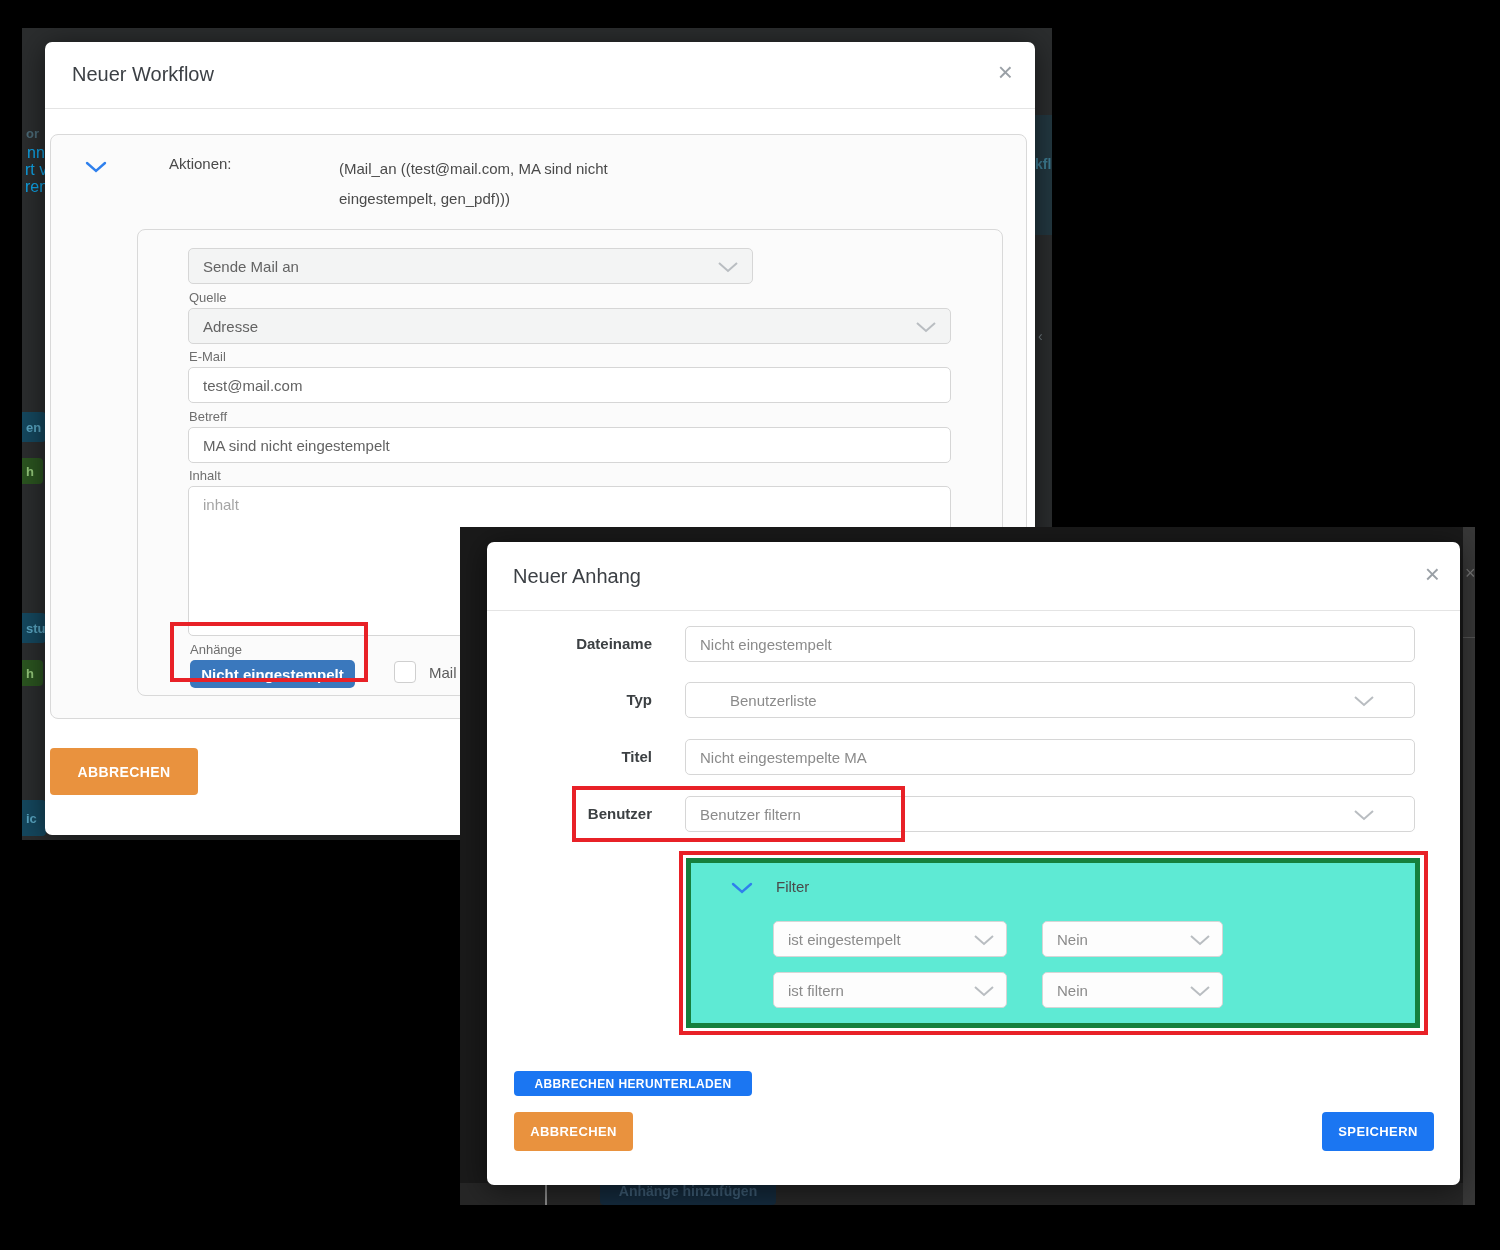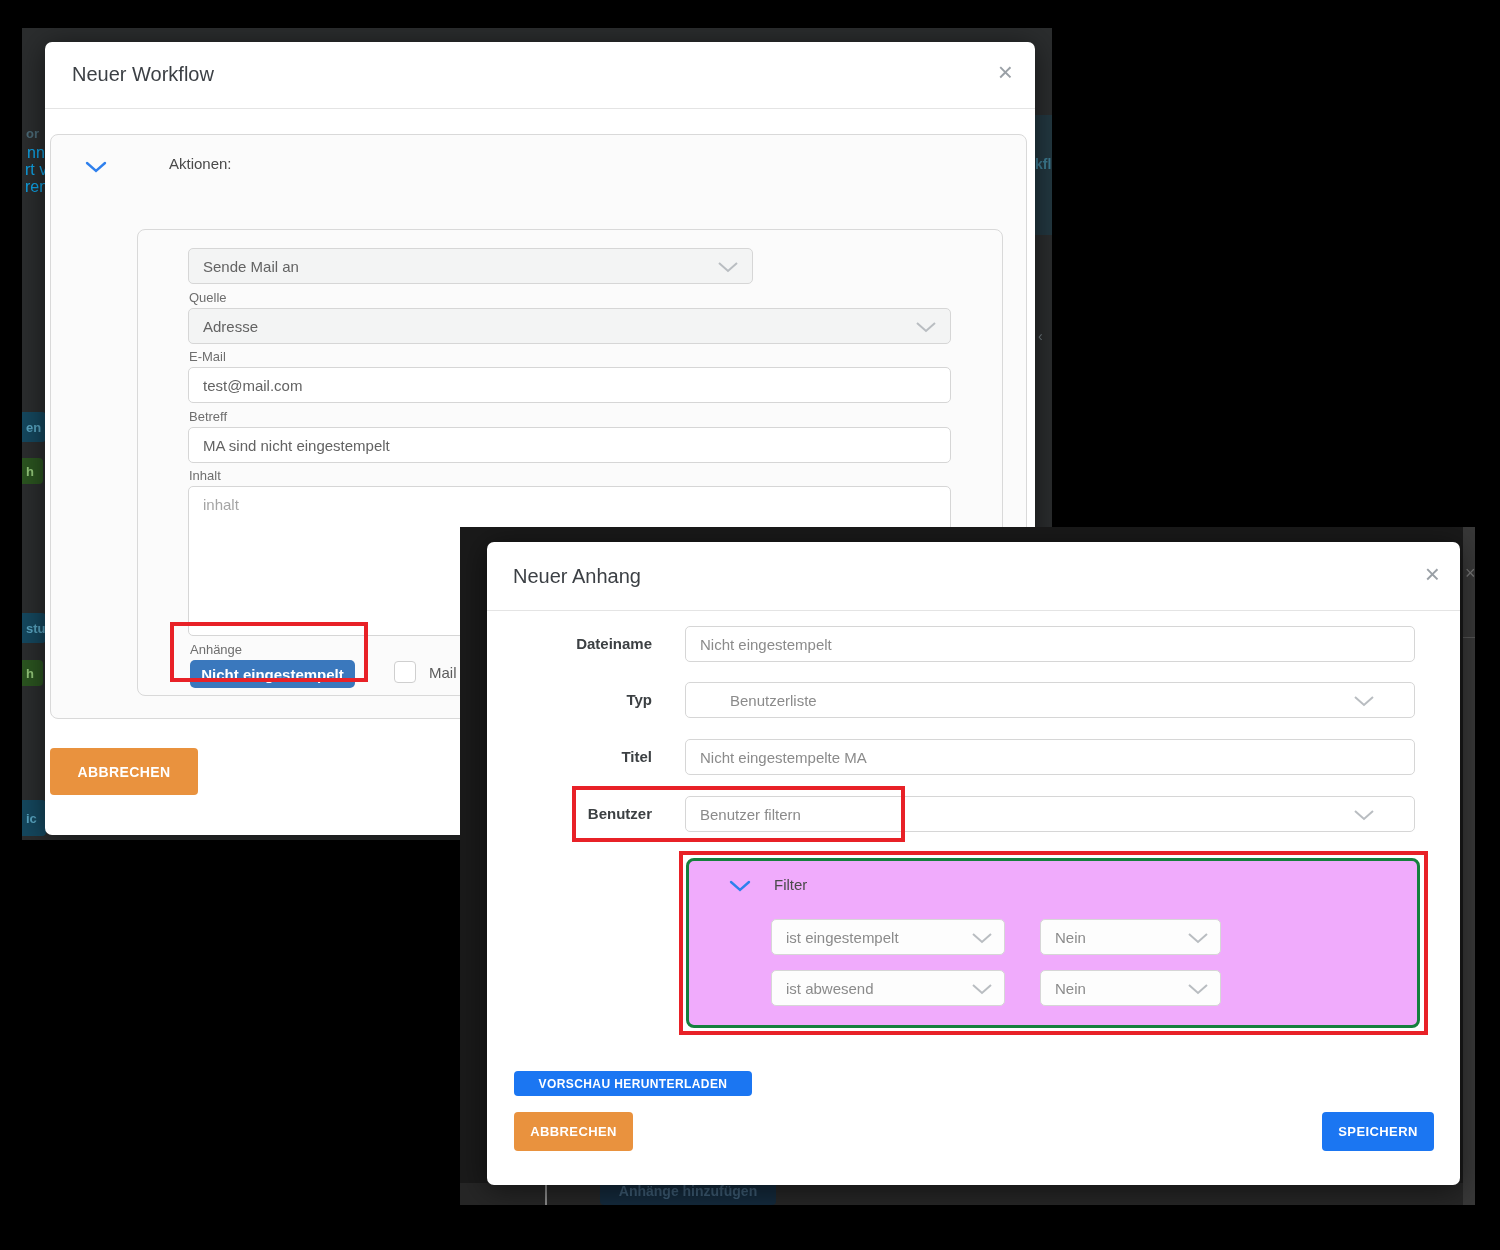--- a/index.html
+++ b/index.html
@@ -57,21 +57,21 @@
   .redbox{position:absolute;border:4px solid #e82127;}
 
   .btn{position:absolute;border:none;border-radius:4px;color:#fff;font-weight:bold;
        letter-spacing:.4px;font-family:"Liberation Sans", sans-serif;cursor:pointer;
        display:flex;align-items:center;justify-content:center;}
   .btn.orange{background:#e9923e;font-size:14px;}
   .btn.blue{background:#1b76f2;font-size:13px;}
 
   
   .blabel{position:absolute;font-size:15px;font-weight:bold;color:#3c4043;text-align:right;width:110px;}
-  .filterbox{position:absolute;background:#f0abfc;border:3px solid #15803d;border-radius:8px;}
+  .filterbox{position:absolute;background:#5eead4;border:5px solid #15803d;border-radius:0;}
   .f-lbl{position:absolute;font-size:15px;color:#4a4a4a;}
 </style>
 </head>
 <body>
 
 <div id="canvas">
 
   <div class="region1">
 
     <div class="bg-frag b" style="left:4px;top:98px;">or</div>
@@ -94,20 +94,21 @@
       <div class="m-close" style="right:22px;top:20px;">×</div>
       <div class="m-divider" style="top:66px;"></div>
 
       <div class="secbox" style="left:5px;top:92px;width:977px;height:585px;">
         <span class="chev blue" style="left:34px;top:26px;">
           <svg viewBox="0 0 22 12">
               <path d="M2 2 L11 10 L20 2" fill="none" stroke="currentColor" stroke-width="2.4" stroke-linecap="round"></path>
             </svg>
         </span>
         <div style="position:absolute;left:118px;top:20px;font-size:15px;color:#4a4a4a;">Aktionen:</div>
+        <div style="position:absolute;left:288px;top:19px;width:320px;font-size:15px;color:#4a4a4a;line-height:30px;">(Mail_an ((test@mail.com, MA sind nicht eingestempelt, gen_pdf)))</div>
 
         <div class="innerbox" style="left:86px;top:94px;width:866px;height:467px;">
 
           <div class="fieldwrap" style="left:50px;top:18px;width:565px;">
             <div class="field grey">Sende Mail an</div>
             <span class="chev grey" style="right:14px;top:13px;">
               <svg viewBox="0 0 22 12">
                   <path d="M2 2 L11 10 L20 2" fill="none" stroke="currentColor" stroke-width="2"></path>
                 </svg>
             </span>
@@ -215,37 +216,37 @@
         <div class="fieldwrap" style="left:351px;top:58px;width:181px;">
           <div class="field" style="color:#8b8b8b;background:#fdfdfd;">Nein</div>
           <span class="chev grey" style="right:12px;top:13px;">
             <svg viewBox="0 0 22 12">
                 <path d="M2 2 L11 10 L20 2" fill="none" stroke="currentColor" stroke-width="2"></path>
               </svg>
           </span>
         </div>
 
         <div class="fieldwrap" style="left:82px;top:109px;width:234px;">
-          <div class="field" style="color:#8b8b8b;background:#fdfdfd;">ist abwesend</div>
+          <div class="field" style="color:#8b8b8b;background:#fdfdfd;">ist filtern</div>
           <span class="chev grey" style="right:12px;top:13px;">
             <svg viewBox="0 0 22 12">
                 <path d="M2 2 L11 10 L20 2" fill="none" stroke="currentColor" stroke-width="2"></path>
               </svg>
           </span>
         </div>
         <div class="fieldwrap" style="left:351px;top:109px;width:181px;">
           <div class="field" style="color:#8b8b8b;background:#fdfdfd;">Nein</div>
           <span class="chev grey" style="right:12px;top:13px;">
             <svg viewBox="0 0 22 12">
                 <path d="M2 2 L11 10 L20 2" fill="none" stroke="currentColor" stroke-width="2"></path>
               </svg>
           </span>
         </div>
       </div>
       <div class="redbox" style="left:192px;top:309px;width:749px;height:184px;"></div>
 
-      <button class="btn blue" style="left:27px;top:529px;width:238px;height:25px;font-size:12px;">VORSCHAU HERUNTERLADEN</button>
+      <button class="btn blue" style="left:27px;top:529px;width:238px;height:25px;font-size:12px;">ABBRECHEN HERUNTERLADEN</button>
       <button class="btn orange" style="left:27px;top:570px;width:119px;height:39px;font-size:13px;">ABBRECHEN</button>
       <button class="btn blue" style="left:835px;top:570px;width:112px;height:39px;">SPEICHERN</button>
     </div>
   </div>
 
 </div>
 
 </body></html>

